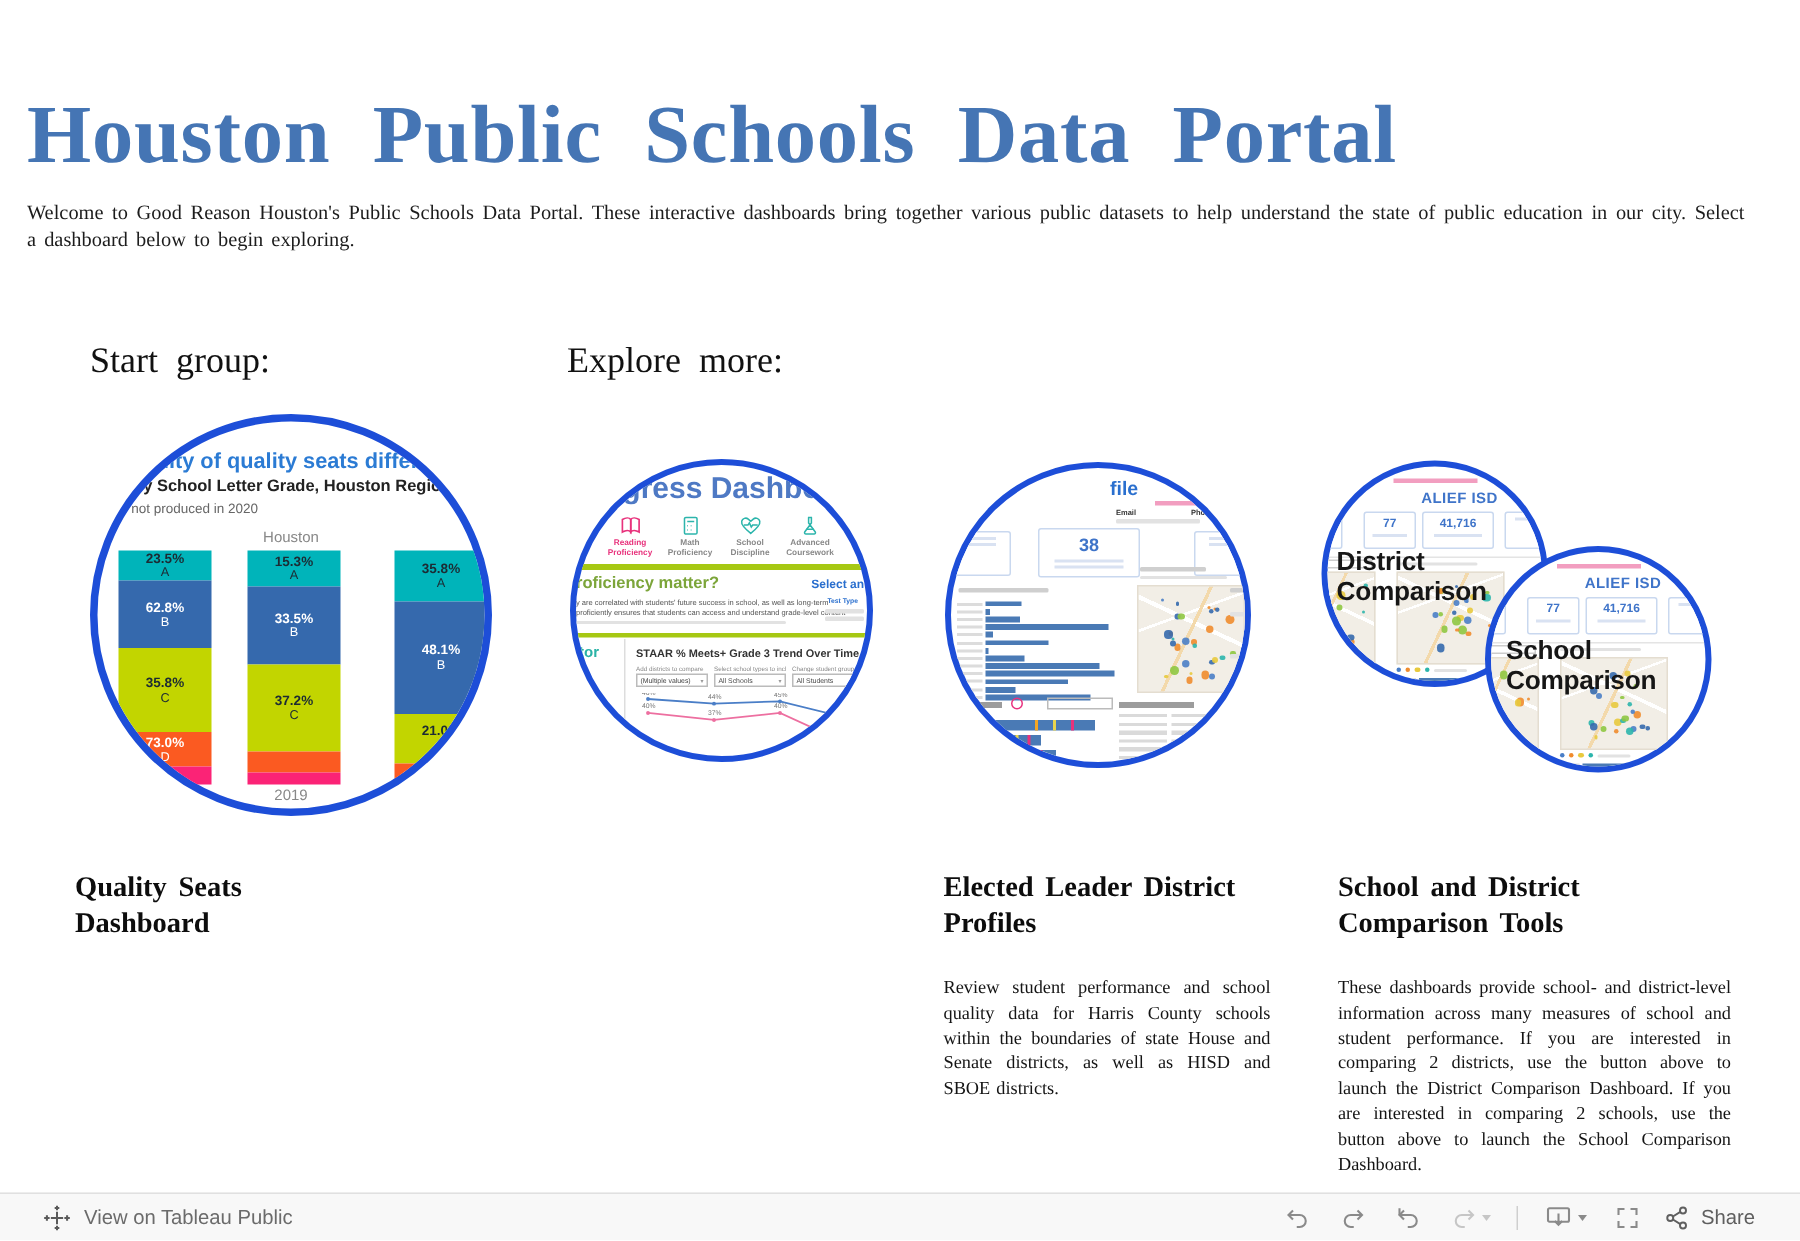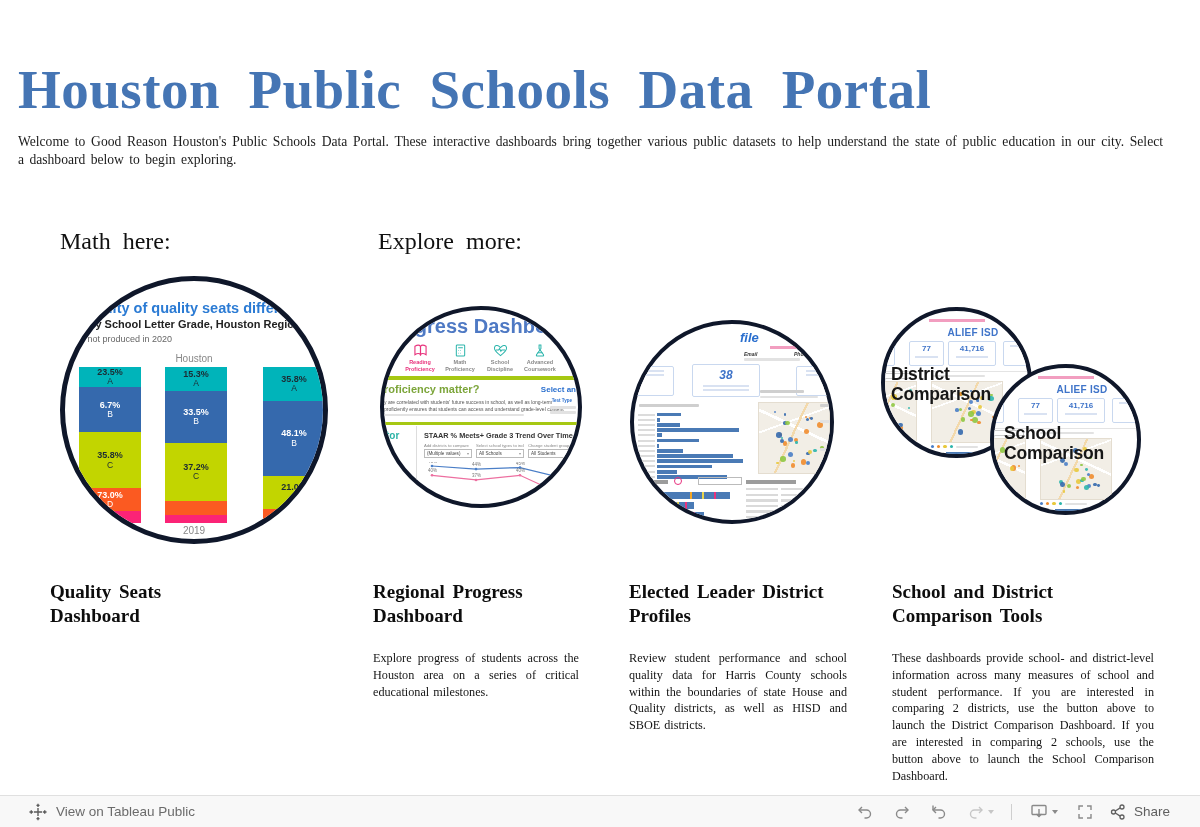--- a/index.html
+++ b/index.html
@@ -9,25 +9,25 @@
 
   
   .page-title { position:absolute; left:18px; top:58px; font-size:55px; font-weight:bold;
     color:#4575b4; letter-spacing:0.5px; word-spacing:14px; white-space:nowrap; }
   .intro { position:absolute; left:18px; top:133px; width:1145px; font-size:13.6px;
     line-height:18px; text-align:justify; color:#1c1c1c; word-spacing:2px; }
   .row-head { position:absolute; top:228px; font-size:24px; color:#111; word-spacing:6px; }
   .rh1 { left:60px; } .rh2 { left:378px; }
 
   
-  .circle { position:absolute; border-radius:50%; border:5px solid #0f172a; overflow:hidden;
+  .circle { position:absolute; border-radius:50%; border:5px solid #1d4ed8; overflow:hidden;
     background:#fff; cursor:pointer; font-family:"Liberation Sans", sans-serif; }
   .c1 { left:60px;  top:276px; width:268px; height:268px; }
   .c2 { left:380px; top:306px; width:202px; height:202px; border-width:4px; }
-  .c3 { left:630px; top:320px; width:204px; height:204px; border-width:4px;font-style:italic; }
+  .c3 { left:630px; top:308px; width:204px; height:204px; border-width:4px; }
   .c4a{ left:881px; top:307px; width:151px; height:151px; border-width:4px; }
   .c4b{ left:990px; top:364px; width:151px; height:151px; border-width:4px; }
   .cinner { position:absolute; inset:0; }
 
   .sk { background:#cfcfcf; height:3px; border-radius:1px; }
   .sk.light { background:#e2e2e2; }
 
   
   .t1-title { position:absolute; left:50%; transform:translateX(-50%); top:19px; font-size:14.5px;
     font-weight:bold; color:#2b7bd4; white-space:nowrap; }
@@ -160,37 +160,37 @@
   .caret.dis { border-top-color:#c6c6c6; }
 </style>
 </head>
 <body>
 
 <div class="stage">
 
   <h1 class="page-title">Houston Public Schools Data Portal</h1>
   <p class="intro">Welcome to Good Reason Houston's Public Schools Data Portal.  These interactive dashboards bring together various public datasets to help understand the state of public education in our city.  Select a dashboard below to begin exploring.</p>
 
-  <div class="row-head rh1">Math here:</div>
+  <div class="row-head rh1">Start group:</div>
   <div class="row-head rh2">Explore more:</div>
 
   <div class="circle c1">
     <div class="cinner">
       <div class="t1-title">ability of quality seats differ be</div>
       <div class="t1-sub">t by School Letter Grade, Houston Region vs.</div>
       <div class="t1-note">re not produced in 2020</div>
       <div class="t1-region">Houston</div>
       <div class="t1-bars" id="t1bars">
           <div class="t1bar" style="left: 14px;">
             <div class="t1seg" style="flex-basis: 12.8%; background: rgb(0, 180, 186); color: rgb(28, 43, 51);">
               <div class="t1p">23.5%</div>
               <div class="t1g">A</div>
             </div>
             <div class="t1seg" style="flex-basis: 29.1%; background: rgb(53, 105, 173); color: rgb(255, 255, 255);">
-              <div class="t1p">6.7%</div>
+              <div class="t1p">62.8%</div>
               <div class="t1g">B</div>
             </div>
             <div class="t1seg" style="flex-basis: 35.8%; background: rgb(194, 213, 0); color: rgb(28, 43, 51);">
               <div class="t1p">35.8%</div>
               <div class="t1g">C</div>
             </div>
             <div class="t1seg" style="flex-basis: 14.6%; background: rgb(251, 90, 33); color: rgb(255, 255, 255);">
               <div class="t1p">73.0%</div>
               <div class="t1g">D</div>
             </div>
@@ -656,26 +656,24 @@
           </div>
         </div>
       <div class="overlay-label">School Comparison</div>
     </div>
   </div>
 
   <div class="card card1">
     <h2>Quality Seats Dashboard</h2>
   </div>
   <div class="card card2">
-    <h2>Regional Progress Dashboard</h2>
-    <p>Explore progress of students across the Houston area on a series of critical educational milestones.</p>
   </div>
   <div class="card card3">
     <h2>Elected Leader District Profiles</h2>
-    <p>Review student performance and school quality data for Harris County schools within the boundaries of state House and Quality districts, as well as HISD and SBOE districts.</p>
+    <p>Review student performance and school quality data for Harris County schools within the boundaries of state House and Senate districts, as well as HISD and SBOE districts.</p>
   </div>
   <div class="card card4">
     <h2>School and District Comparison Tools</h2>
     <p>These dashboards provide school- and district-level information across many measures of school and student performance. If you are interested in comparing 2 districts, use the button above to launch the District Comparison Dashboard. If you are interested in comparing 2 schools, use the button above to launch the School Comparison Dashboard.</p>
   </div>
 
   <div class="toolbar">
     <div class="tb-left">
       <svg width="20" height="20" viewBox="0 0 22 22" stroke="#5a5a5a" stroke-width="1.5" fill="none">
           <path d="M11 6.5 v9 M6.5 11 h9"></path>

